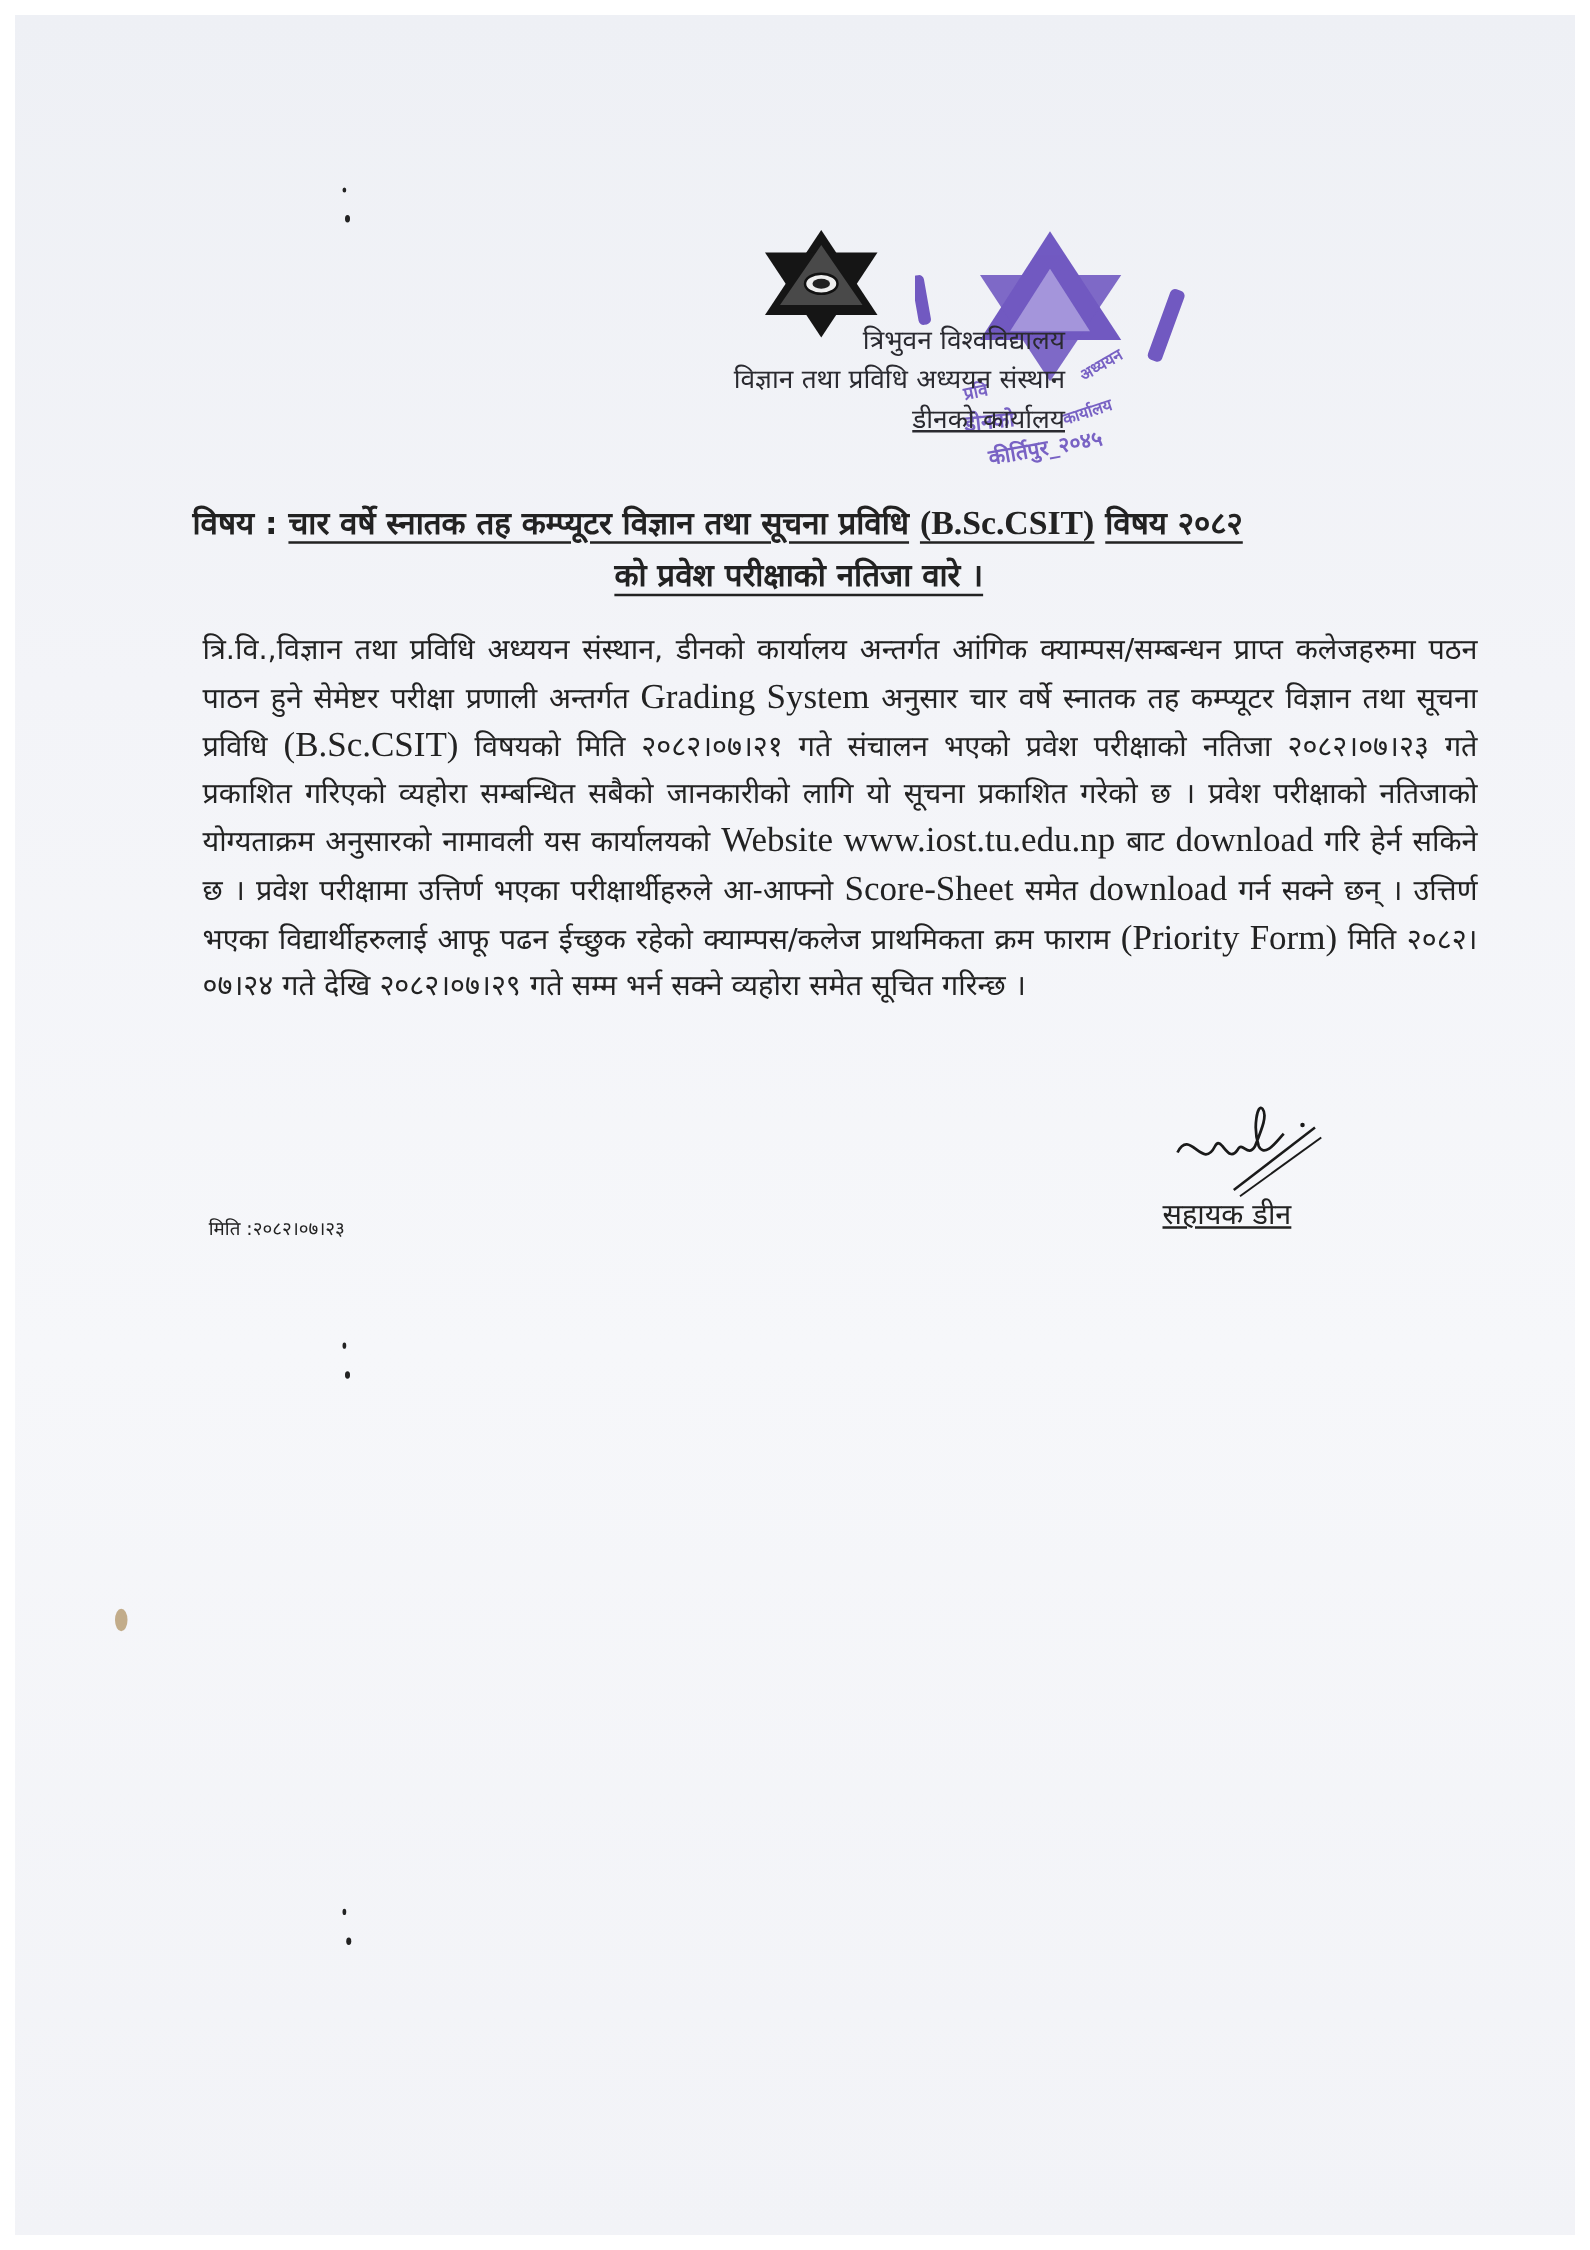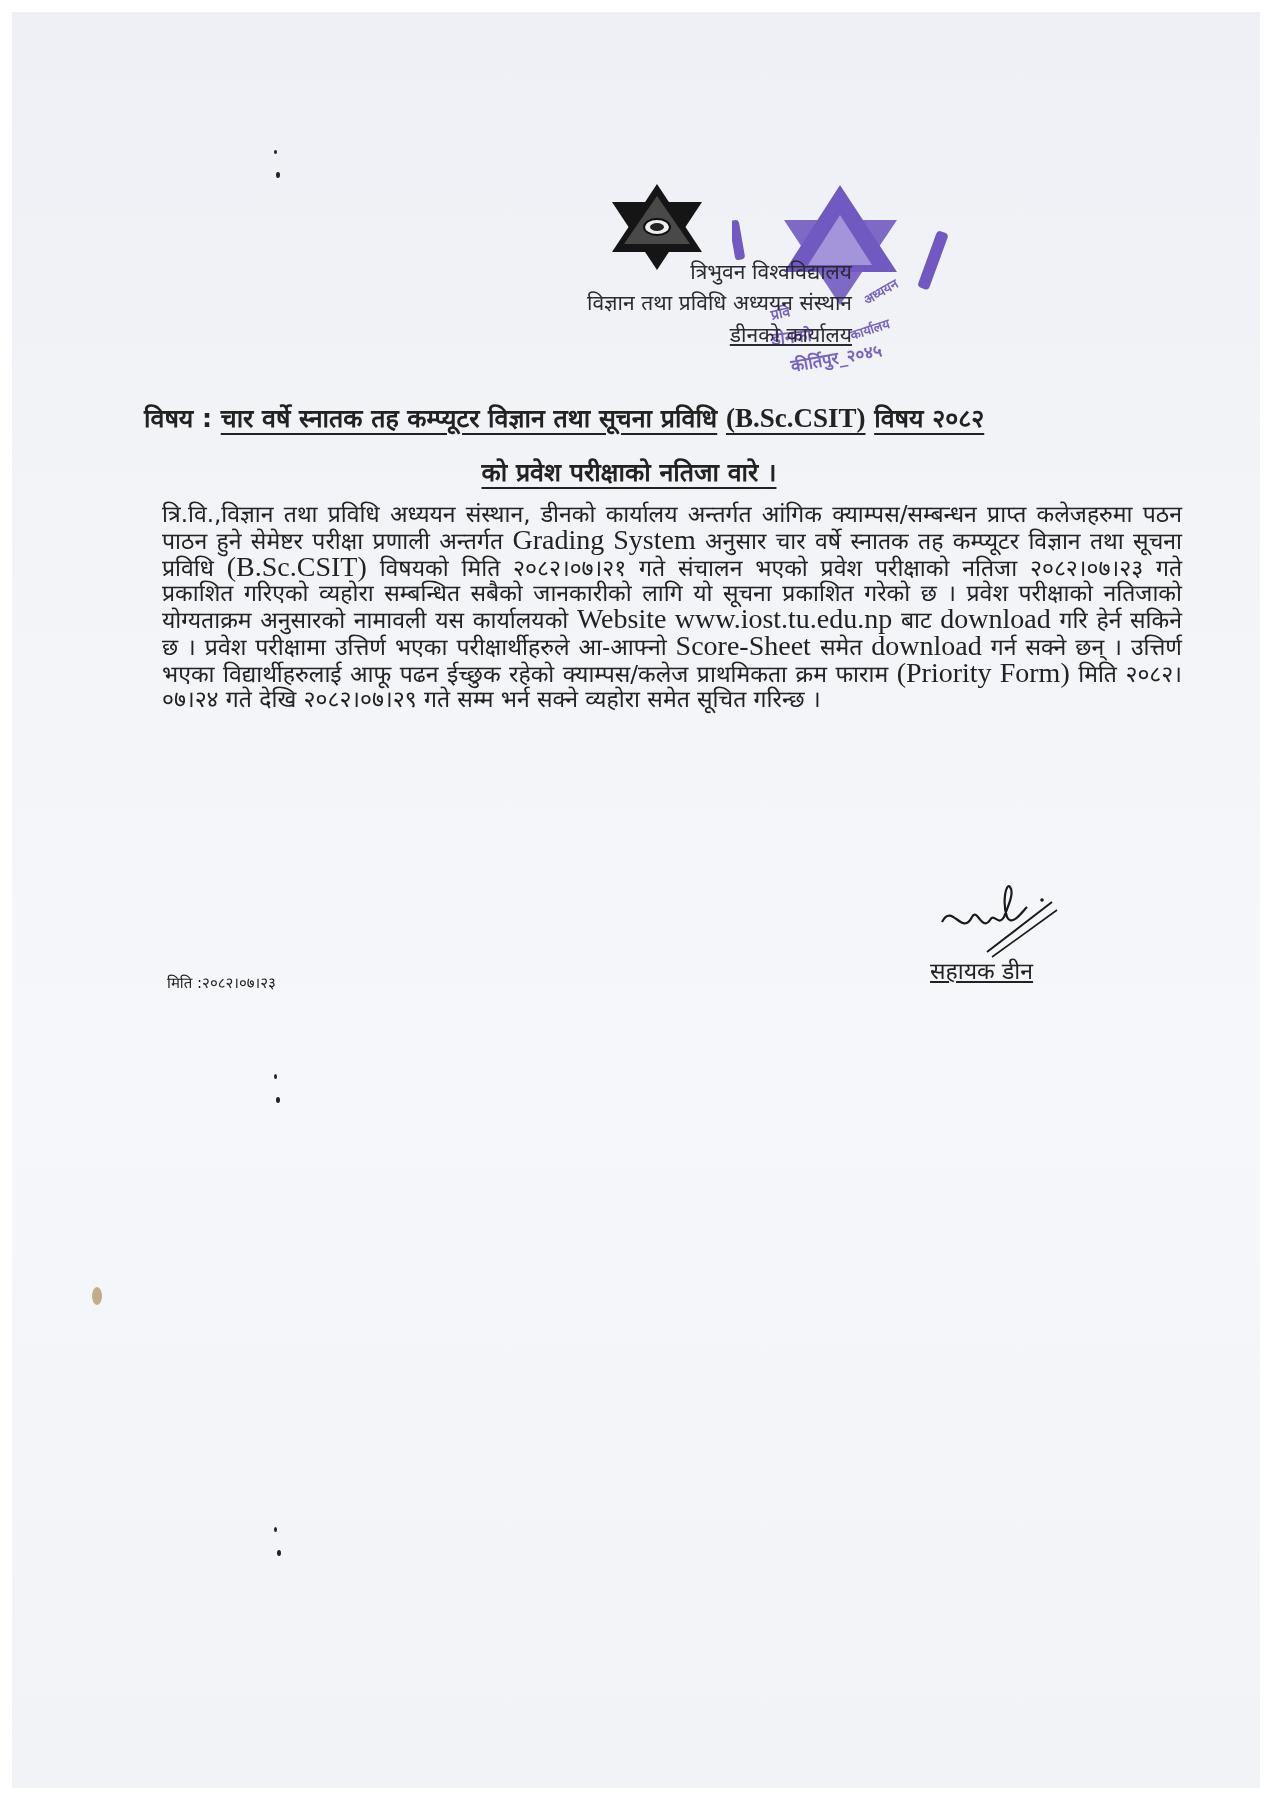--- a/index.html
+++ b/index.html
@@ -9,26 +9,26 @@
     background: linear-gradient(180deg, #eef0f5 0%, #f3f4f8 30%, #f6f7fa 60%, #f2f3f7 100%);
     font-family: "DejaVu Sans", sans-serif; color:#1e1e24;
   }
   .logo { position:absolute; left:590px; top:170px; width:110px; height:90px; }
   .stamp { position:absolute; left:720px; top:168px; width:230px; height:200px; }
   .hdr { position:absolute; left:440px; width:400px; text-align:right; font-size:21px; color:#2a2a30; }
   .hdr.l1 { top:245px; }
   .hdr.l2 { top:276px; }
   .hdr.l3 { top:308px;text-decoration:underline; }
   .hdr.l4 { top:340px; }
-  .subject { position:absolute; left:132px; top:388px; width:1020px; font-size:25px; font-weight:bold; color:#222; font-family:"DejaVu Sans", sans-serif; }
+  .subject { position:absolute; left:142px; top:388px; width:1020px; font-size:25px; font-weight:bold; color:#222; font-family:"DejaVu Sans", sans-serif; }
   .subject .line1 { white-space:nowrap; }
   .subject .u { text-decoration:underline; text-underline-offset:6px; }
-  .subject .line2 { text-align:center; margin-top:20px; padding-right:50px; }
+  .subject .line2 { text-align:center; margin-top:8px; padding-right:50px; }
   .subject .eng { font-family:"Liberation Serif", serif; font-size:27px; }
-  .body-text { position:absolute; left:150px; top:490px; width:1020px; font-size:23px; line-height:25px; text-align:justify; color:#222; font-family:"DejaVu Sans", sans-serif; }
+  .body-text { position:absolute; left:150px; top:490px; width:1020px; font-size:23px; line-height:37px; text-align:justify; color:#222; font-family:"DejaVu Sans", sans-serif; }
   .body-text .eng { font-family:"Liberation Serif", serif; font-size:28px; }
   .sig { position:absolute; left:920px; top:870px; width:140px; height:80px; }
   .signer { position:absolute; left:918px; top:942px; font-size:23px; color:#222;text-decoration:underline; }
   .date { position:absolute; left:155px; top:960px; font-size:15px; color:#222; }
   .speck { position:absolute; background:#222; border-radius:50%; }
   .stain { position:absolute; left:80px; top:1275px; width:10px; height:18px; background:#b59a6e; border-radius:50%; opacity:.8; }
 </style>
 </head>
 <body>
 

